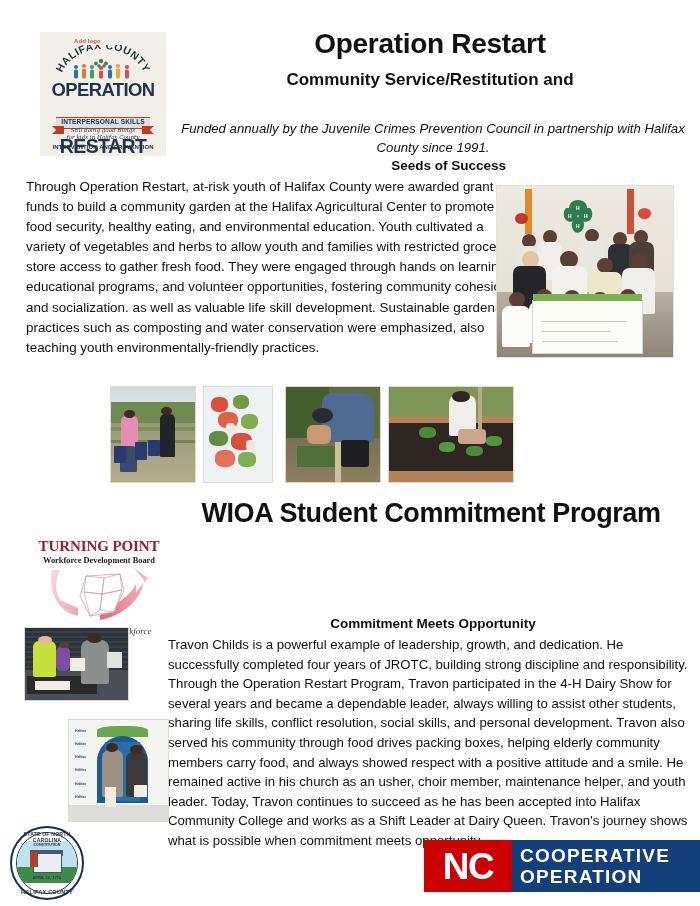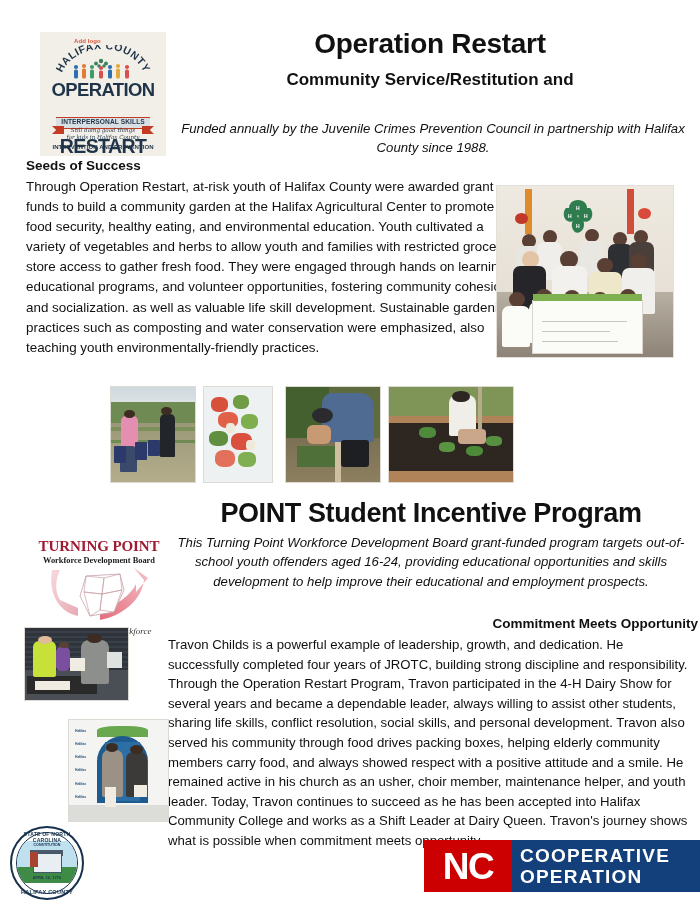--- a/index.html
+++ b/index.html
@@ -156,21 +156,21 @@
     font-style: italic;
     line-height: 19px;
     color: #111;
   }
 
   
   .seeds-heading {
     position: absolute;
     left: 26px; top: 158px;
     width: 480px;
-    text-align: left;
+    text-align: right;
     font-size: 13.5px;
     font-weight: bold;
     color: #111;
   }
   .seeds-body {
     position: absolute;
     left: 26px; top: 177px;
     width: 492px;
     font-size: 13.4px;
     line-height: 20.1px;
@@ -286,21 +286,21 @@
     font-size: 13.2px;
     font-style: italic;
     line-height: 19.3px;
     color: #111;
   }
 
   .commit-heading {
     position: absolute;
     left: 168px; top: 616px;
     width: 530px;
-    text-align: right;
+    text-align: center;
     font-size: 13.5px;
     font-weight: bold;
     color: #111;
   }
   .commit-body {
     position: absolute;
     left: 168px; top: 635px;
     width: 528px;
     font-size: 13.2px;
     line-height: 19.6px;
@@ -468,21 +468,21 @@
           <div>for kids in Halifax County</div>
         </div>
         <div class="or-bottom">INTERVENTION AND PREVENTION</div>
       </div>
     </div>
 
     <div class="head-title">Operation Restart</div>
     <div class="head-sub">
       <div>Community Service/Restitution and</div>
     </div>
-    <div class="head-fund">Funded annually by the Juvenile Crimes Prevention Council in partnership with Halifax County since 1988.</div>
+    <div class="head-fund">Funded annually by the Juvenile Crimes Prevention Council in partnership with Halifax County since 1991.</div>
   </div>
 
   <div class="seeds-heading">Seeds of Success</div>
   <div class="seeds-body">Through Operation Restart, at-risk youth of Halifax County were awarded grant funds to build a community garden at the Halifax Agricultural Center to promote food security, healthy eating, and environmental education.  Youth cultivated a variety of vegetables and herbs to allow youth and families with restricted grocery store access to gather fresh food.  They were engaged through hands on learning, educational programs, and volunteer opportunities, fostering community cohesion and socialization. as well as valuable life skill development. Sustainable gardening practices such as composting and water conservation were  emphasized, also teaching youth environmentally-friendly practices.</div>
 
   <div class="group-photo">
     <div class="gp-wall"></div>
     <div class="gp-floor"></div>
     <div class="gp-stripe" style="left:16%; background:#e08a2e;"></div>
     <div class="gp-stripe" style="left:74%; background:#cf4d3a;"></div>
@@ -617,22 +617,21 @@
         </linearGradient>
       </defs>
       <path d="M8 4 C4 26 14 46 34 50 L34 42 L16 34 C10 24 12 12 16 4 Z" fill="url(#pinkL)"></path>
       <path d="M90 2 L104 12 L92 26 L92 18 C86 30 72 40 56 44 L56 54 C78 50 98 34 100 14 Z" fill="url(#pinkR)"></path>
       <path d="M42 10 L76 8 L80 24 L70 46 L46 50 L36 30 Z" fill="#ffffff" stroke="#c9a0a6" stroke-width="0.8"></path>
       <path d="M42 10 L60 12 L58 28 L40 26 Z M60 12 L76 8 L78 24 L58 28 Z M40 26 L58 28 L56 44 L46 50 Z M58 28 L78 24 L70 46 L56 44 Z" fill="none" stroke="#c9a0a6" stroke-width="0.7"></path>
     </svg>
     <div class="tp-tag">One Region—One Workforce</div>
   </div>
 
-  <div class="wioa-title">POINT Student Incentive Program</div>
-  <div class="wioa-desc">This Turning Point Workforce Development Board grant-funded program targets out-of-school youth offenders aged 16-24, providing educational opportunities and skills development to help improve their educational and employment prospects.</div>
+  <div class="wioa-title">WIOA Student Commitment Program</div>
 
   <div class="commit-heading">Commitment Meets Opportunity</div>
   <div class="commit-body">Travon Childs is a powerful example of leadership, growth, and dedication. He successfully completed four years of JROTC, building strong discipline and responsibility. Through the Operation Restart Program, Travon participated in the 4-H Dairy Show for several years and became a dependable leader, always willing to assist other students, sharing life skills, conflict resolution, social skills, and personal development. Travon also served his community through food drives packing boxes, helping elderly community members carry food, and always showed respect with a positive attitude and a smile. He remained active in his church as an usher, choir member, maintenance helper, and youth leader. Today, Travon continues to succeed as he has been accepted into Halifax Community College and works as a Shift Leader at Dairy Queen. Travon's journey shows what is possible when commitment meets opportunity.</div>
 
   <div class="wp1">
     <div class="wp-bg-dark"></div>
     <div class="wp-bg-floor"></div>
     <div style="position:absolute;left:0;top:0;width:100%;height:58%;background:repeating-linear-gradient(#2f343b 0 3px,#3a4049 3px 5px);"></div>
     <div class="wp-table"></div>
     <div class="ph-figure" style="position:absolute;left:8%;top:18%;width:22%;height:50%;background:#c7e03a;border-radius:6px 6px 2px 2px;"></div>

